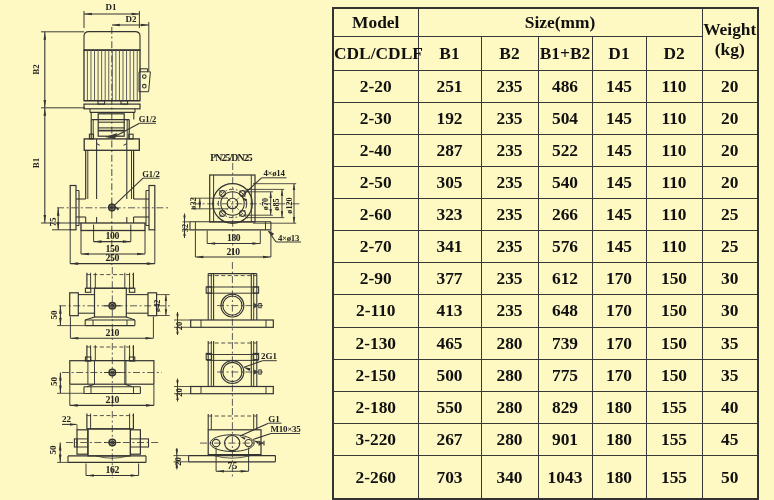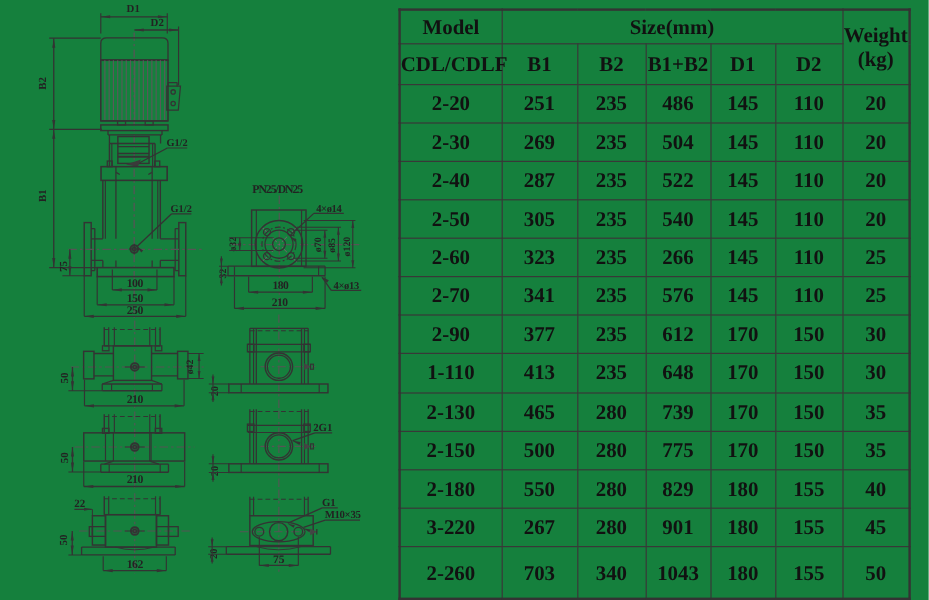--- a/index.html
+++ b/index.html
@@ -1,16 +1,16 @@
 <!DOCTYPE html>
 <html><head>
 <meta charset="utf-8">
 <style>
   html,body { margin:0; padding:0; background:#fff; -webkit-font-smoothing:antialiased; }
-  #page { position:relative; width:774px; height:500px; background:#15803d; overflow:hidden; filter:blur(0px);
+  #page { position:relative; width:774px; height:500px; background:#fef9c3; overflow:hidden; filter:blur(0px);
            font-family:"Liberation Serif", serif; }
   #tablebox { position:absolute; left:332px; top:7px; }
   table { border-collapse:collapse; table-layout:fixed; width:426px; }
   td { border:1.8px solid #383838; text-align:center; vertical-align:middle;
        font-family:"Liberation Serif", serif; font-weight:bold; font-size:17.4px; color:#111;
        padding:0; }
   table { border:2px solid #333; }
 </style>
 </head>
 <body>
@@ -673,21 +673,21 @@
             <td>2-20</td>
             <td>251</td>
             <td>235</td>
             <td>486</td>
             <td>145</td>
             <td>110</td>
             <td>20</td>
           </tr>
 <tr style="height:32.1px">
             <td>2-30</td>
-            <td>269</td>
+            <td>192</td>
             <td>235</td>
             <td>504</td>
             <td>145</td>
             <td>110</td>
             <td>20</td>
           </tr>
 <tr style="height:32.1px">
             <td>2-40</td>
             <td>287</td>
             <td>235</td>
@@ -726,21 +726,21 @@
 <tr style="height:32.1px">
             <td>2-90</td>
             <td>377</td>
             <td>235</td>
             <td>612</td>
             <td>170</td>
             <td>150</td>
             <td>30</td>
           </tr>
 <tr style="height:32.1px">
-            <td>1-110</td>
+            <td>2-110</td>
             <td>413</td>
             <td>235</td>
             <td>648</td>
             <td>170</td>
             <td>150</td>
             <td>30</td>
           </tr>
 <tr style="height:32.1px">
             <td>2-130</td>
             <td>465</td>

